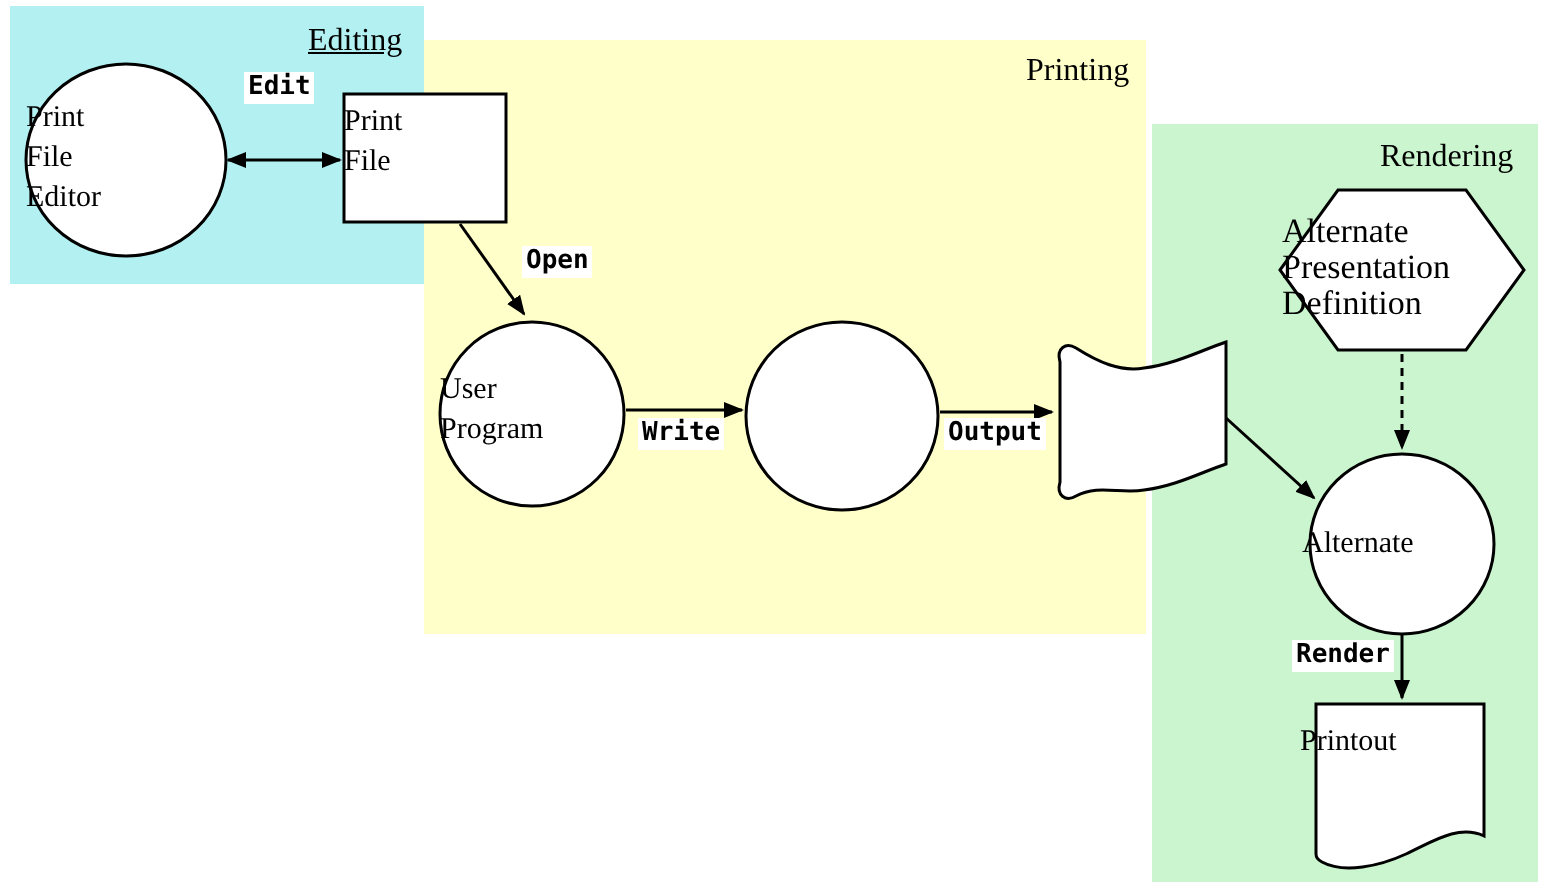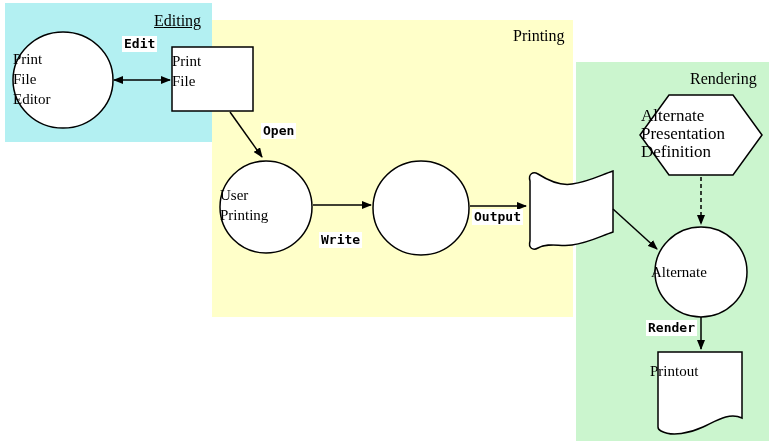--- a/index.html
+++ b/index.html
@@ -68,26 +68,26 @@
     <line x1="701" y1="177" x2="701" y2="224" stroke="#000" stroke-width="1.5" stroke-dasharray="4 3" marker-end="url(#ah)"></line>
     <line x1="701" y1="317" x2="701" y2="349" stroke="#000" stroke-width="1.5" marker-end="url(#ah)"></line>
   </svg>
 
   <div class="node-label" style="left:13px;top:49px;width:100px;">Print
 File
 Editor</div>
   <div class="node-label" style="left:172px;top:51px;width:81px;">Print
 File</div>
   <div class="node-label" style="left:220px;top:185px;width:92px;">User
-Printing</div>
+Program</div>
   <div class="node-label mid" style="left:641px;top:107px;width:120px;">Alternate
 Presentation
 Definition</div>
   <div class="node-label" style="left:651px;top:262px;width:100px;">Alternate</div>
   <div class="node-label" style="left:650px;top:361px;width:100px;">Printout</div>
 
   <div class="edge-label" style="left:122px;top:36px;">Edit</div>
   <div class="edge-label" style="left:261px;top:123px;">Open</div>
-  <div class="edge-label" style="left:319px;top:209px;margin-top:23px;">Write</div>
+  <div class="edge-label" style="left:319px;top:209px;">Write</div>
   <div class="edge-label" style="left:472px;top:209px;">Output</div>
   <div class="edge-label" style="left:646px;top:320px;">Render</div>
 
 </div>
 
 </body></html>

